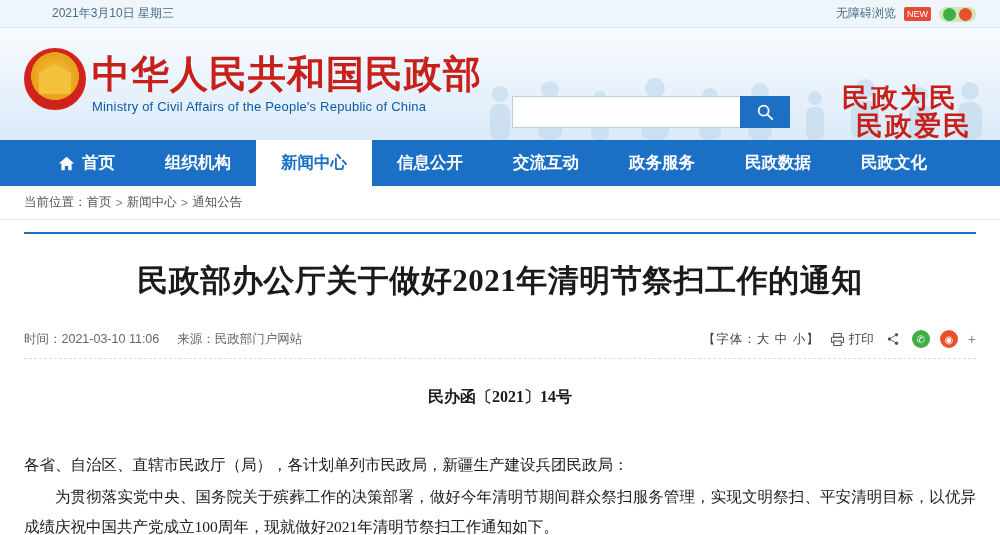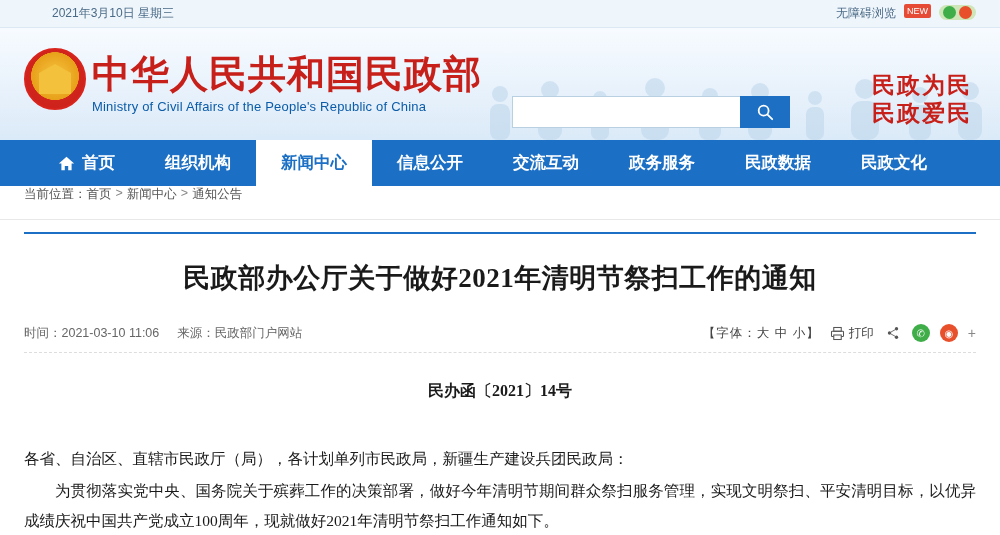--- a/index.html
+++ b/index.html
@@ -20,21 +20,21 @@
     display: flex;
     align-items: center;
     padding: 8px 24px;
     font-size: 12px;
     color: #4a6a86;
   }
   .topbar .date { flex: 0 0 auto; padding-left: 28px; }
   .topbar .right {
     margin-left: auto;
     display: flex;
-    align-items: flex-start;
+    align-items: flex-end;
     gap: 8px;
   }
   .topbar .right .lnk { color: #4a6a86; font-size: 12px; }
   .badge-new {
     background: #e64b36;
     color: #fff;
     font-size: 9px;
     line-height: 12px;
     padding: 1px 3px;
     border-radius: 2px;
@@ -111,26 +111,26 @@
     background: #fff;
   }
   .search-btn {
     width: 50px; height: 32px;
     background: #1c6fc2;
     border: none;
     display: flex; align-items: center; justify-content: center;
     cursor: pointer;
   }
   .slogan {
-    position: absolute; right: 28px; top: 44px;
-    text-align: right;
+    position: absolute; right: 28px; top: 56px;
+    text-align: left;
     font-family: "Liberation Serif", serif;
     color: #c7201a;
     font-weight: bold;
-    font-size: 23px;
+    font-size: 27px;
     line-height: 28px;
     letter-spacing: 2px;
   }
   .slogan div:last-child { padding-left: 14px; }
 
   
   .nav {
     height: 46px;
     background: #1b6fc4;
     display: flex;
@@ -148,40 +148,40 @@
   }
   .nav .item.home { padding-left: 18px; gap: 7px; }
   .nav .item.active {
     background: #fff;
     color: #1b6fc4;
   }
 
   
   .crumb {
     height: 34px;
-    display: flex; 
+    display: flex; align-items: center;
     padding: 0 24px;
     font-size: 12.5px;
     color: #555;
     background: #fff;
     border-bottom: 1px solid #e8e8e8;
   }
   .crumb a { color: #555; text-decoration: none; }
   .crumb .sep { margin: 0 4px; color: #888; }
 
   
   .article {
     margin: 12px 24px 0 24px;
     border-top: 2px solid #1b6fc4;
     padding-top: 26px;
   }
   .art-title {
     text-align: center;
     font-family: "Liberation Serif", serif;
-    font-size: 27px;
+    font-size: 31px;
     font-weight: bold;
     color: #1a1a1a;
     letter-spacing: .5px;
   }
   .meta-row {
     margin-top: 28px;
     display: flex; align-items: flex-end;
     font-size: 12.5px;
     color: #666;
     padding-bottom: 10px;

